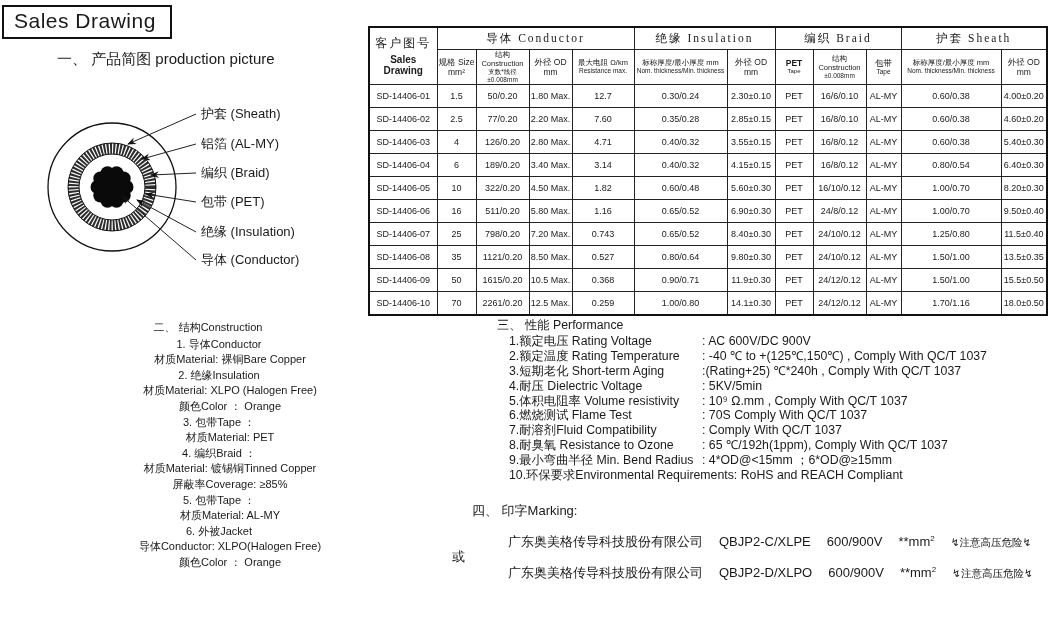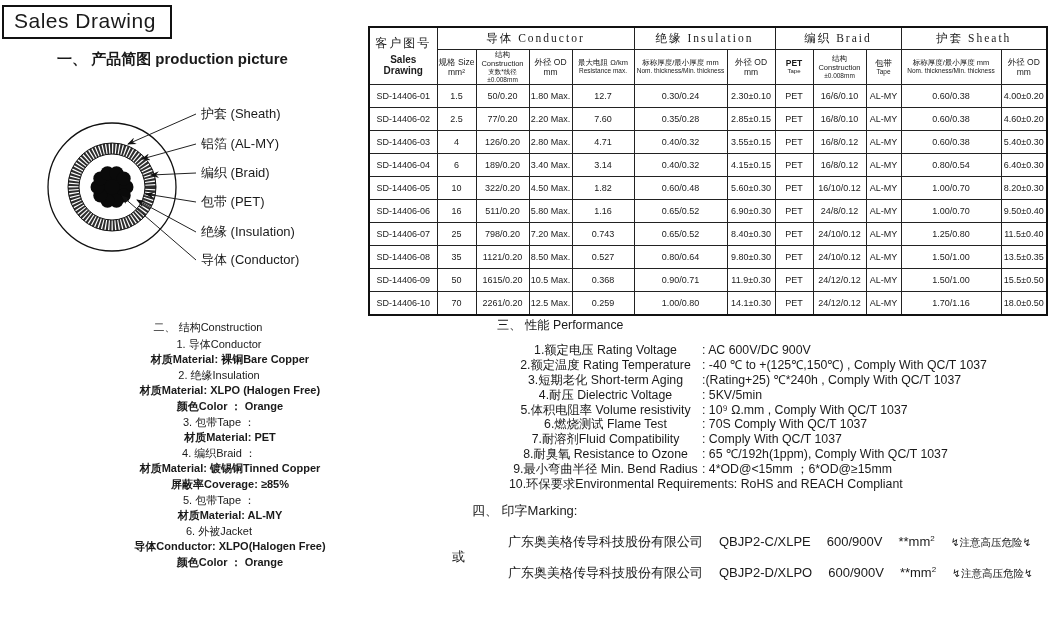--- a/index.html
+++ b/index.html
@@ -5,21 +5,21 @@
   html,body{margin:0;padding:0;background:#fff;}
   body{width:1059px;height:639px;position:relative;overflow:hidden;
        font-family:"Liberation Sans",sans-serif;color:#1a1a1a;}
   .abs{position:absolute;}
 
   
   .title-box{left:2px;top:5px;border:2px solid #111;padding:2px 14px 4px 10px;background:#fff;}
   .title-box span{font-size:21px;letter-spacing:.5px;}
 
   
-  .s1-head{left:57px;top:50px;font-size:15px;font-weight:bold;}
+  .s1-head{left:57px;top:50px;font-size:15px;}
 
   
   .diagram{left:38px;top:96px;}
   .diagram text{font-size:13px;fill:#1a1a1a;font-family:"Liberation Sans",sans-serif;}
   .leader{stroke:#222;stroke-width:1;fill:none;}
 
   
   table.spec{position:absolute;left:368px;top:26px;width:678px;border-collapse:collapse;
              table-layout:fixed;border:2px solid #111;}
   table.spec td,table.spec th{border:1px solid #222;text-align:center;vertical-align:middle;
@@ -33,27 +33,27 @@
   .h1{font-size:7.5px;line-height:9px;}
   .h2{font-size:6.5px;line-height:8px;}
   .hb{font-size:8.5px;line-height:10px;}   
   .pet1{font-size:8.5px;line-height:9px;font-weight:bold;}
   .pet2{font-size:6px;line-height:7px;}
 
   
   .construction{left:33px;top:320px;width:350px;font-size:11px;line-height:15.6px;text-align:center;}
   .construction .c-head{margin-bottom:1px;}
   .cline.i1{margin-left:22px;}
-  .cline.i2{margin-left:44px;font-weight:bold;}
+  .cline.i2{margin-left:44px;}
 
   
   .performance{left:497px;top:318px;width:548px;font-size:12.3px;line-height:14.9px;}
-  .performance .p-head{margin-bottom:10px;}
+  .performance .p-head{margin-bottom:1px;}
   .perf-row{white-space:nowrap;margin-left:12px;}
-  .plabel{display:inline-block;min-width:193px;text-align:center;}
+  .plabel{display:inline-block;min-width:193px;}
 
   
   .marking{left:452px;top:502px;width:590px;font-size:13px;}
   .m-head{margin-left:20px;}
   .mark-line{margin-left:56px;margin-top:13px;white-space:nowrap;}
   .mark-line .seg{margin-right:16px;}
   .mark-line .warn{font-size:10.5px;margin-right:0;}
   .or{position:absolute;left:0px;top:46px;font-size:13px;}
   sup{font-size:8px;}
 </style>

